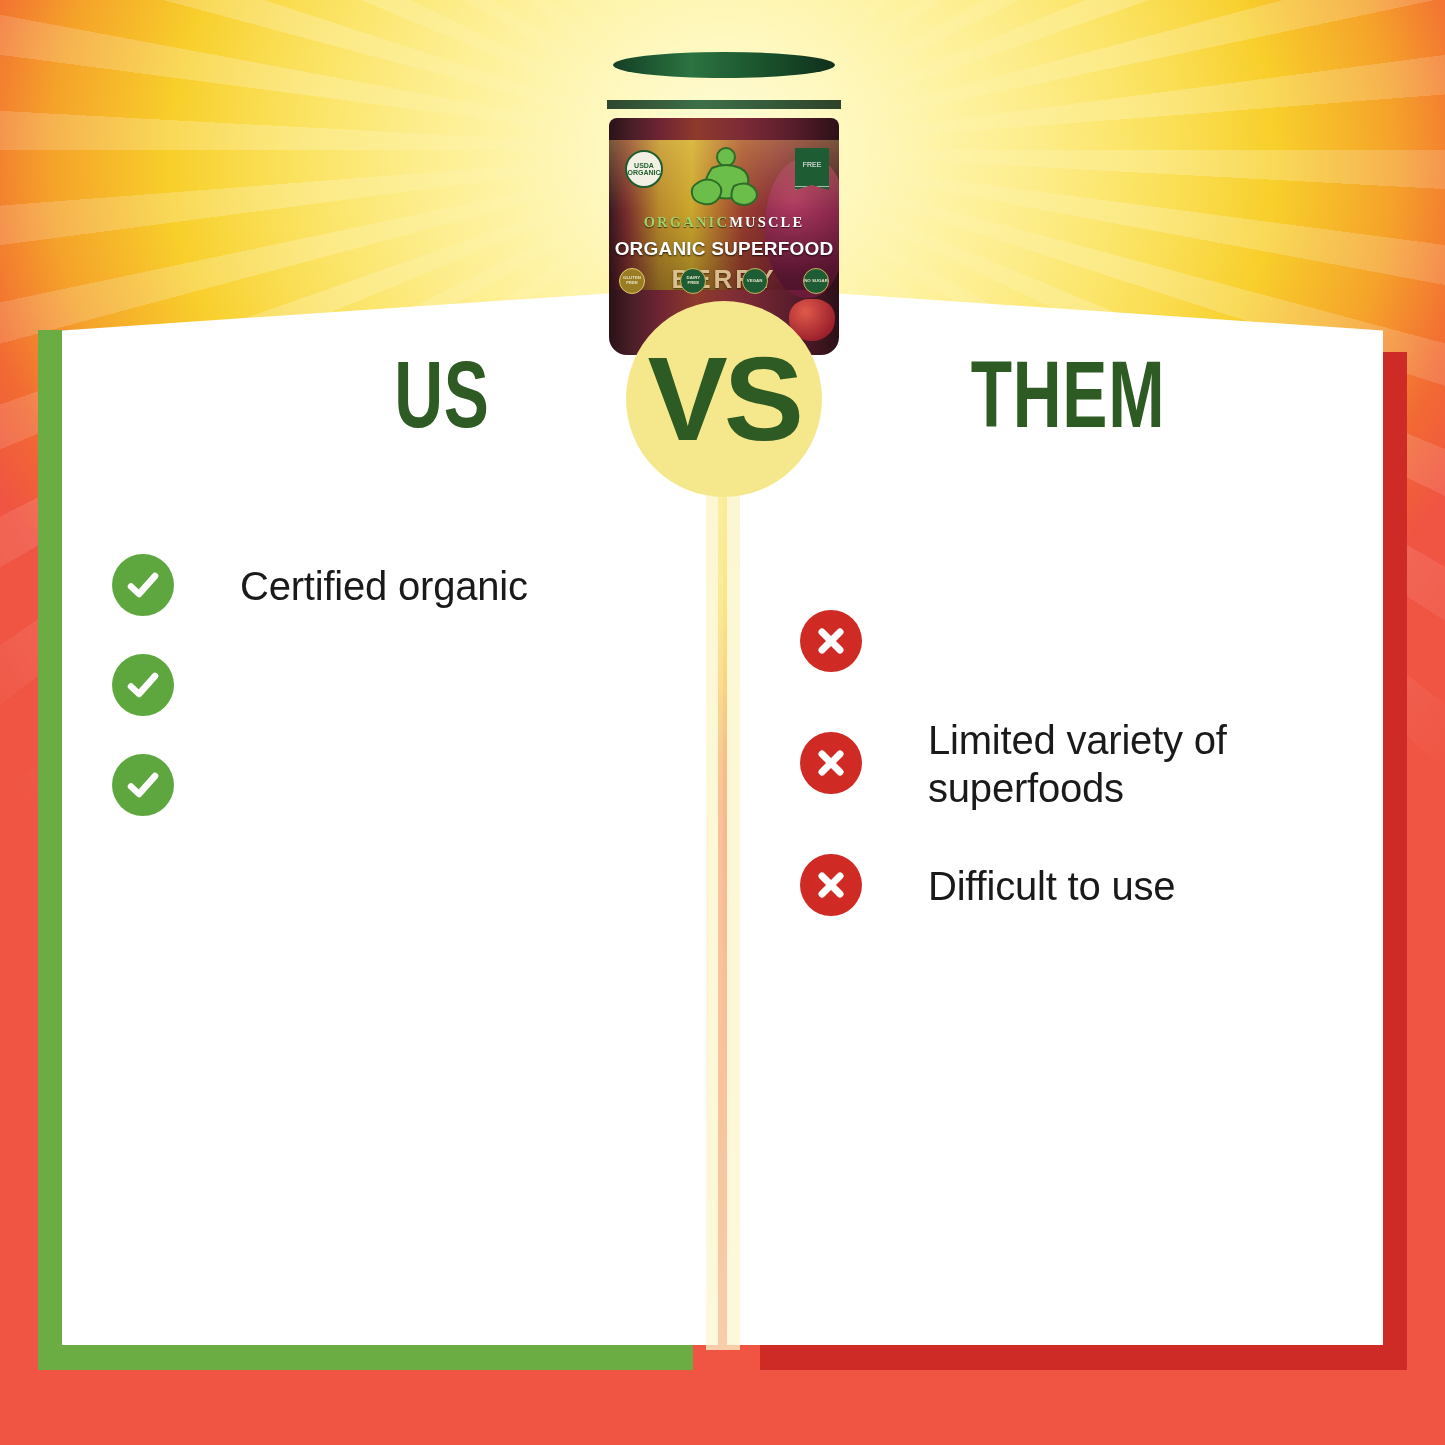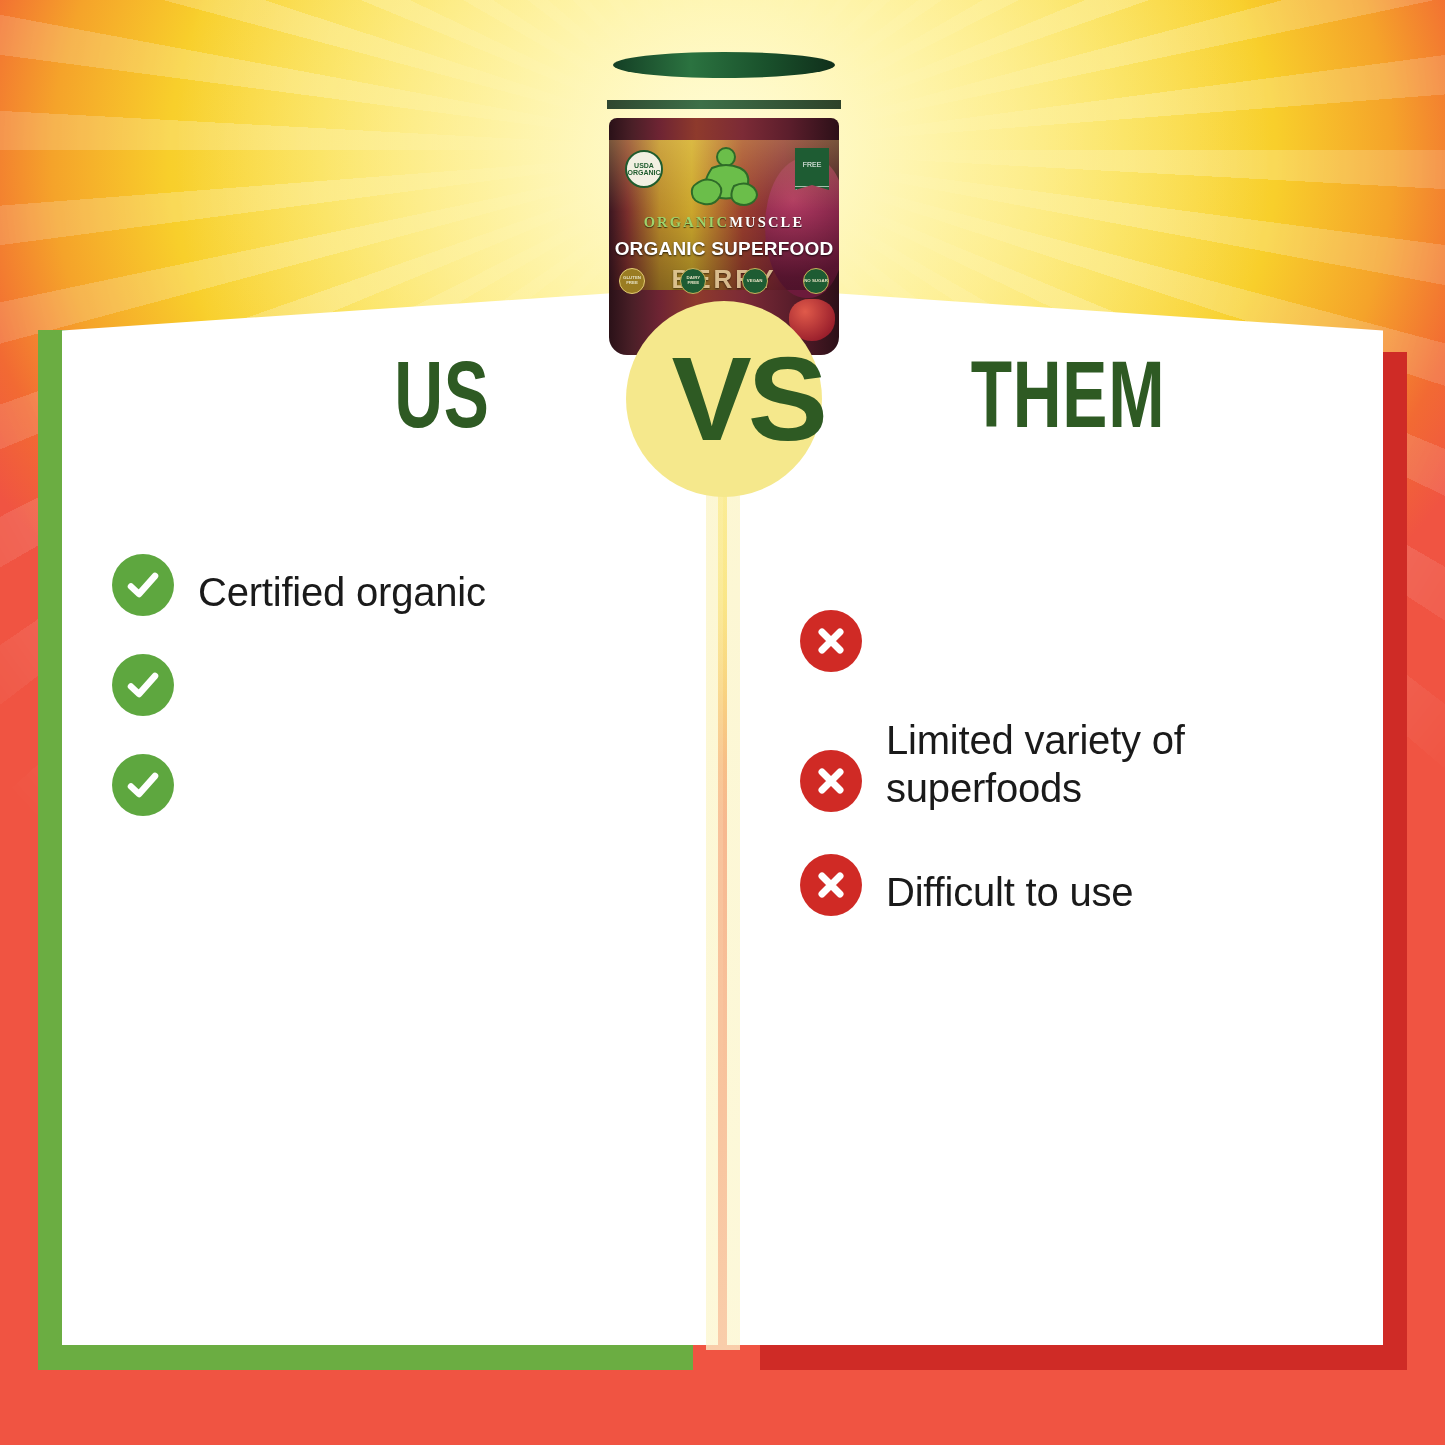--- a/index.html
+++ b/index.html
@@ -156,21 +156,21 @@
     color:#E7E2C4; font-size:4.4px; font-weight:bold;
     display:flex; align-items:center; justify-content:center; text-align:center;
     line-height:1.05;
   }
   .badge.gold { background:#9A7C22; border-color:#E2CC72; }
 
   
   #vs {
     position:absolute; left:626px; top:301px; width:196px; height:196px;
     border-radius:50%; background:#F5E88C;
-    display:flex; align-items:center; justify-content:flex-end;
+    display:flex; align-items:center; justify-content:center;
   }
   #vs .vs-text {
     font-size:118px; font-weight:bold; color:#2E5A23;
     font-family:"Liberation Sans", sans-serif;
     transform:scaleX(1.02);
     letter-spacing:-4px;
     line-height:1;
   }
 
   
@@ -182,22 +182,23 @@
   }
   #head-us   { left:262px; top:348px; width:360px; text-align:center; transform-origin:center; }
   #head-them { left:788px; top:348px; width:560px; text-align:center; transform-origin:center; }
 
   
   .col-list { position:absolute; }
   #list-us   { left:112px; top:552px; width:560px; }
   #list-them { left:800px; top:608px; width:520px; }
 
   .li {
-    display:flex; align-items:flex-end;
+    display:flex; align-items:center;
     margin-bottom:36px;
+    gap:42px;
   }
   #list-them .li { margin-bottom:40px; }
 
   .mark {
     flex:0 0 auto;
     width:62px; height:62px; border-radius:50%;
     display:flex; align-items:center; justify-content:center;
     margin-right:24px; margin-top:2px;
   }
   .mark.ok  { background:#5EA73F; }

